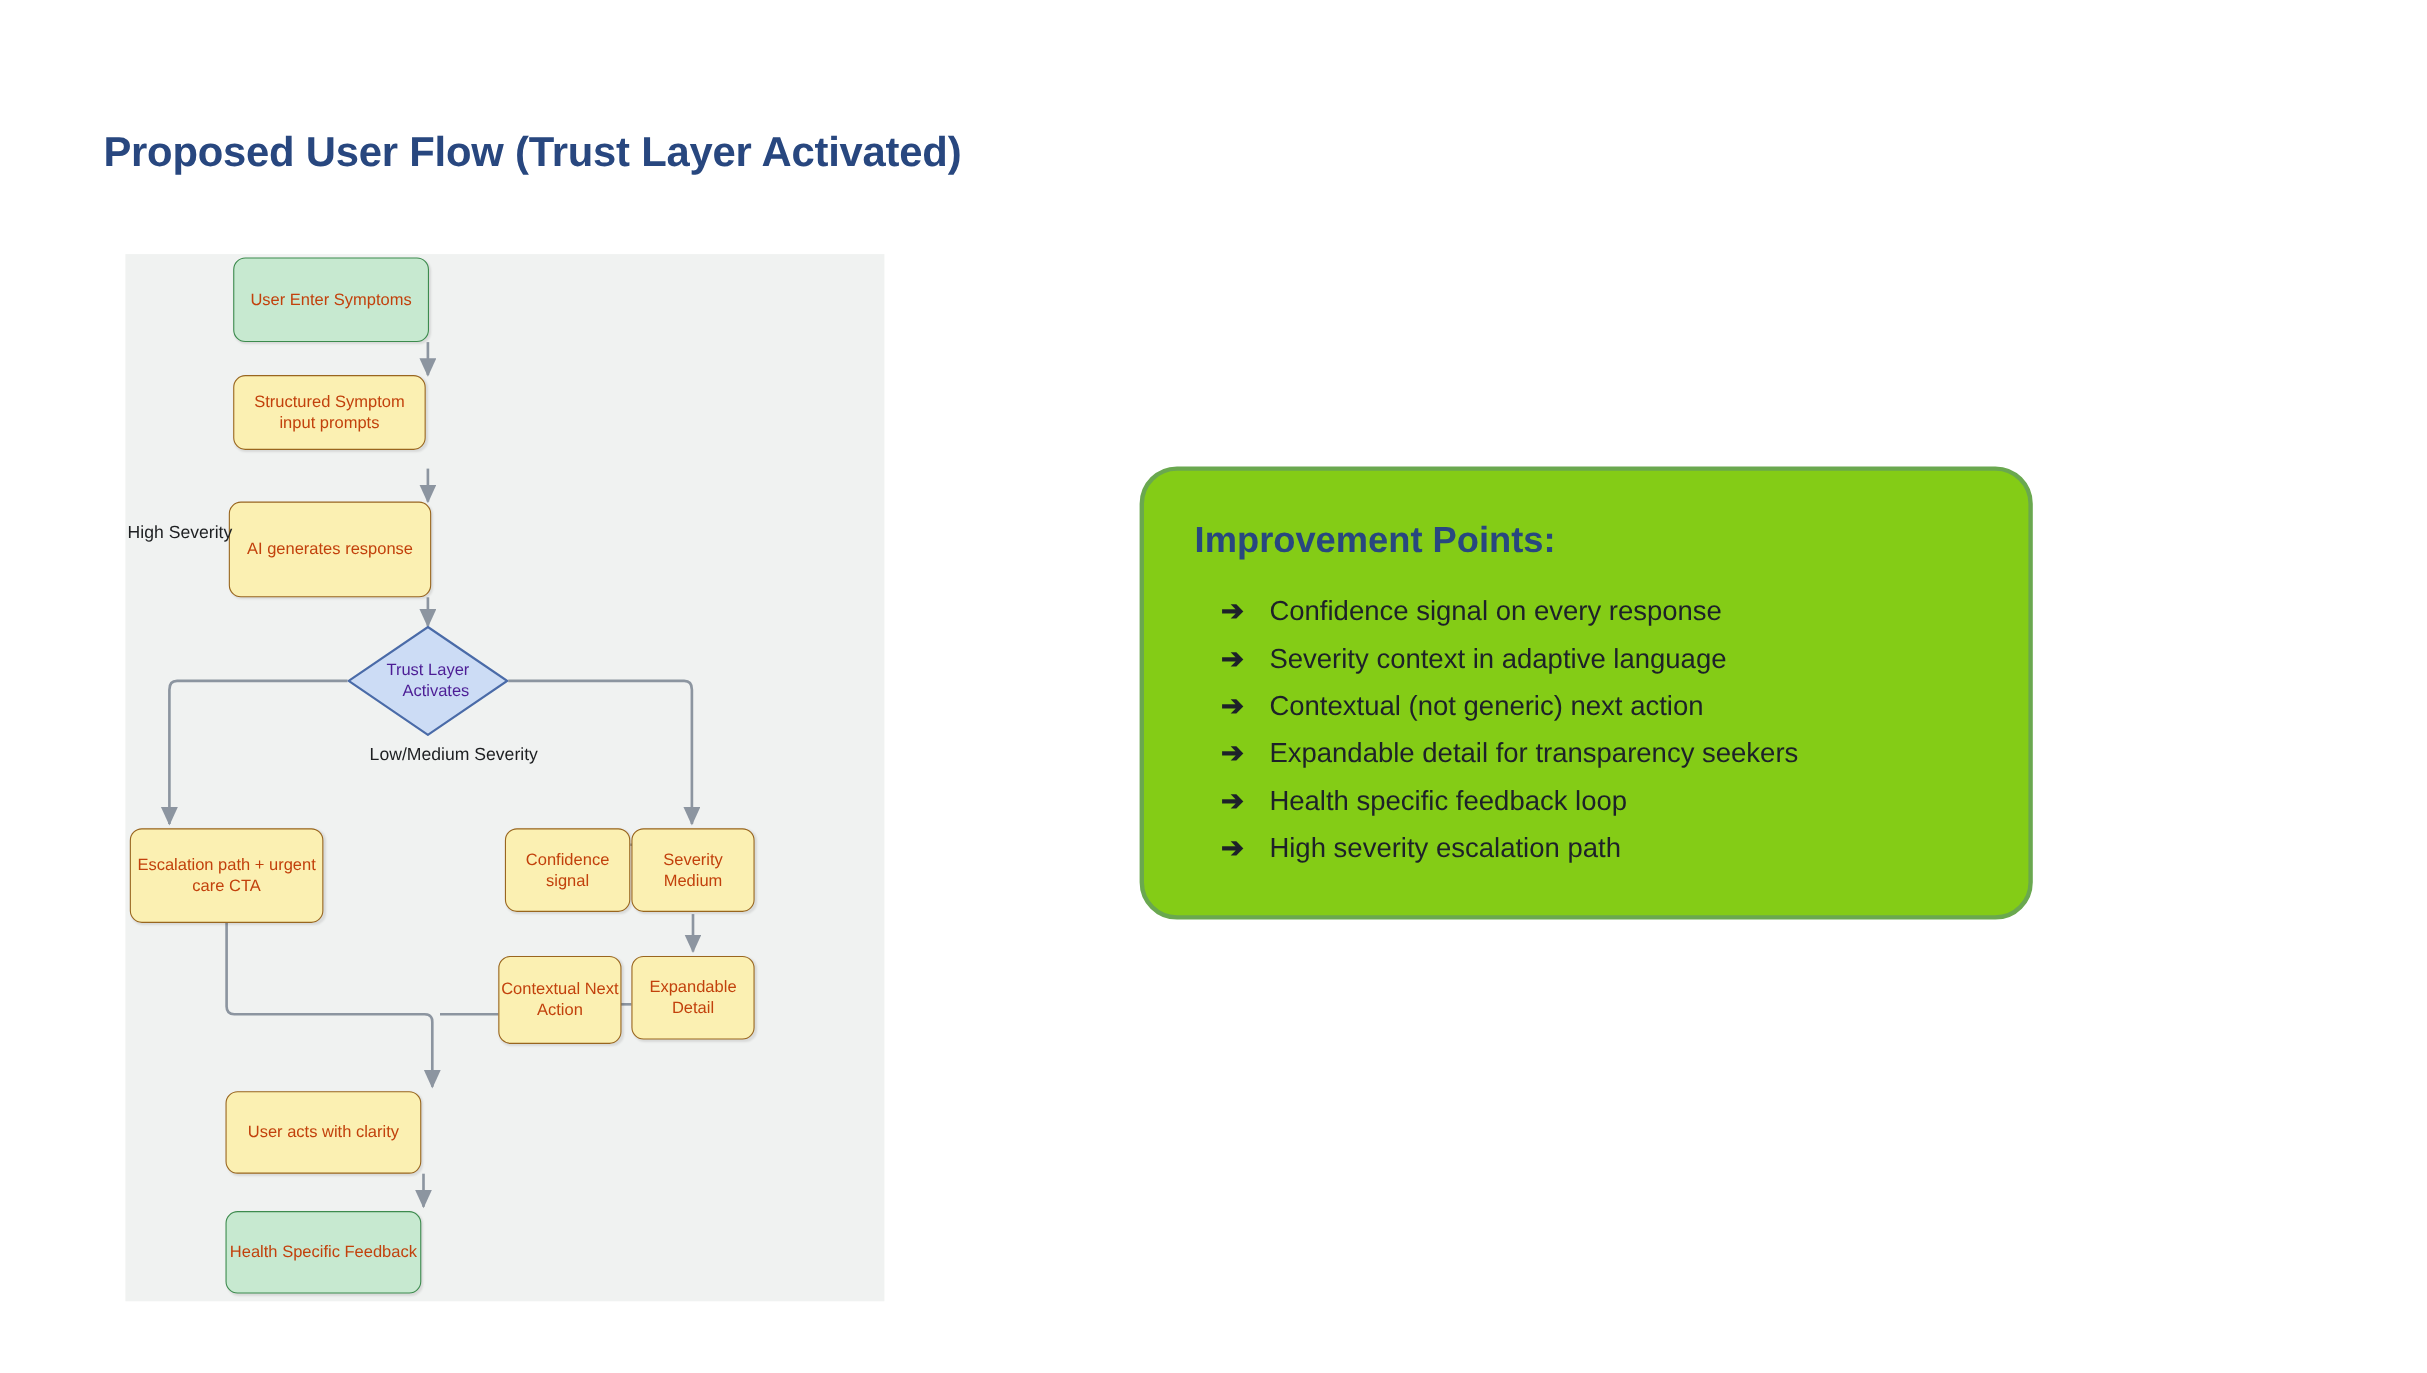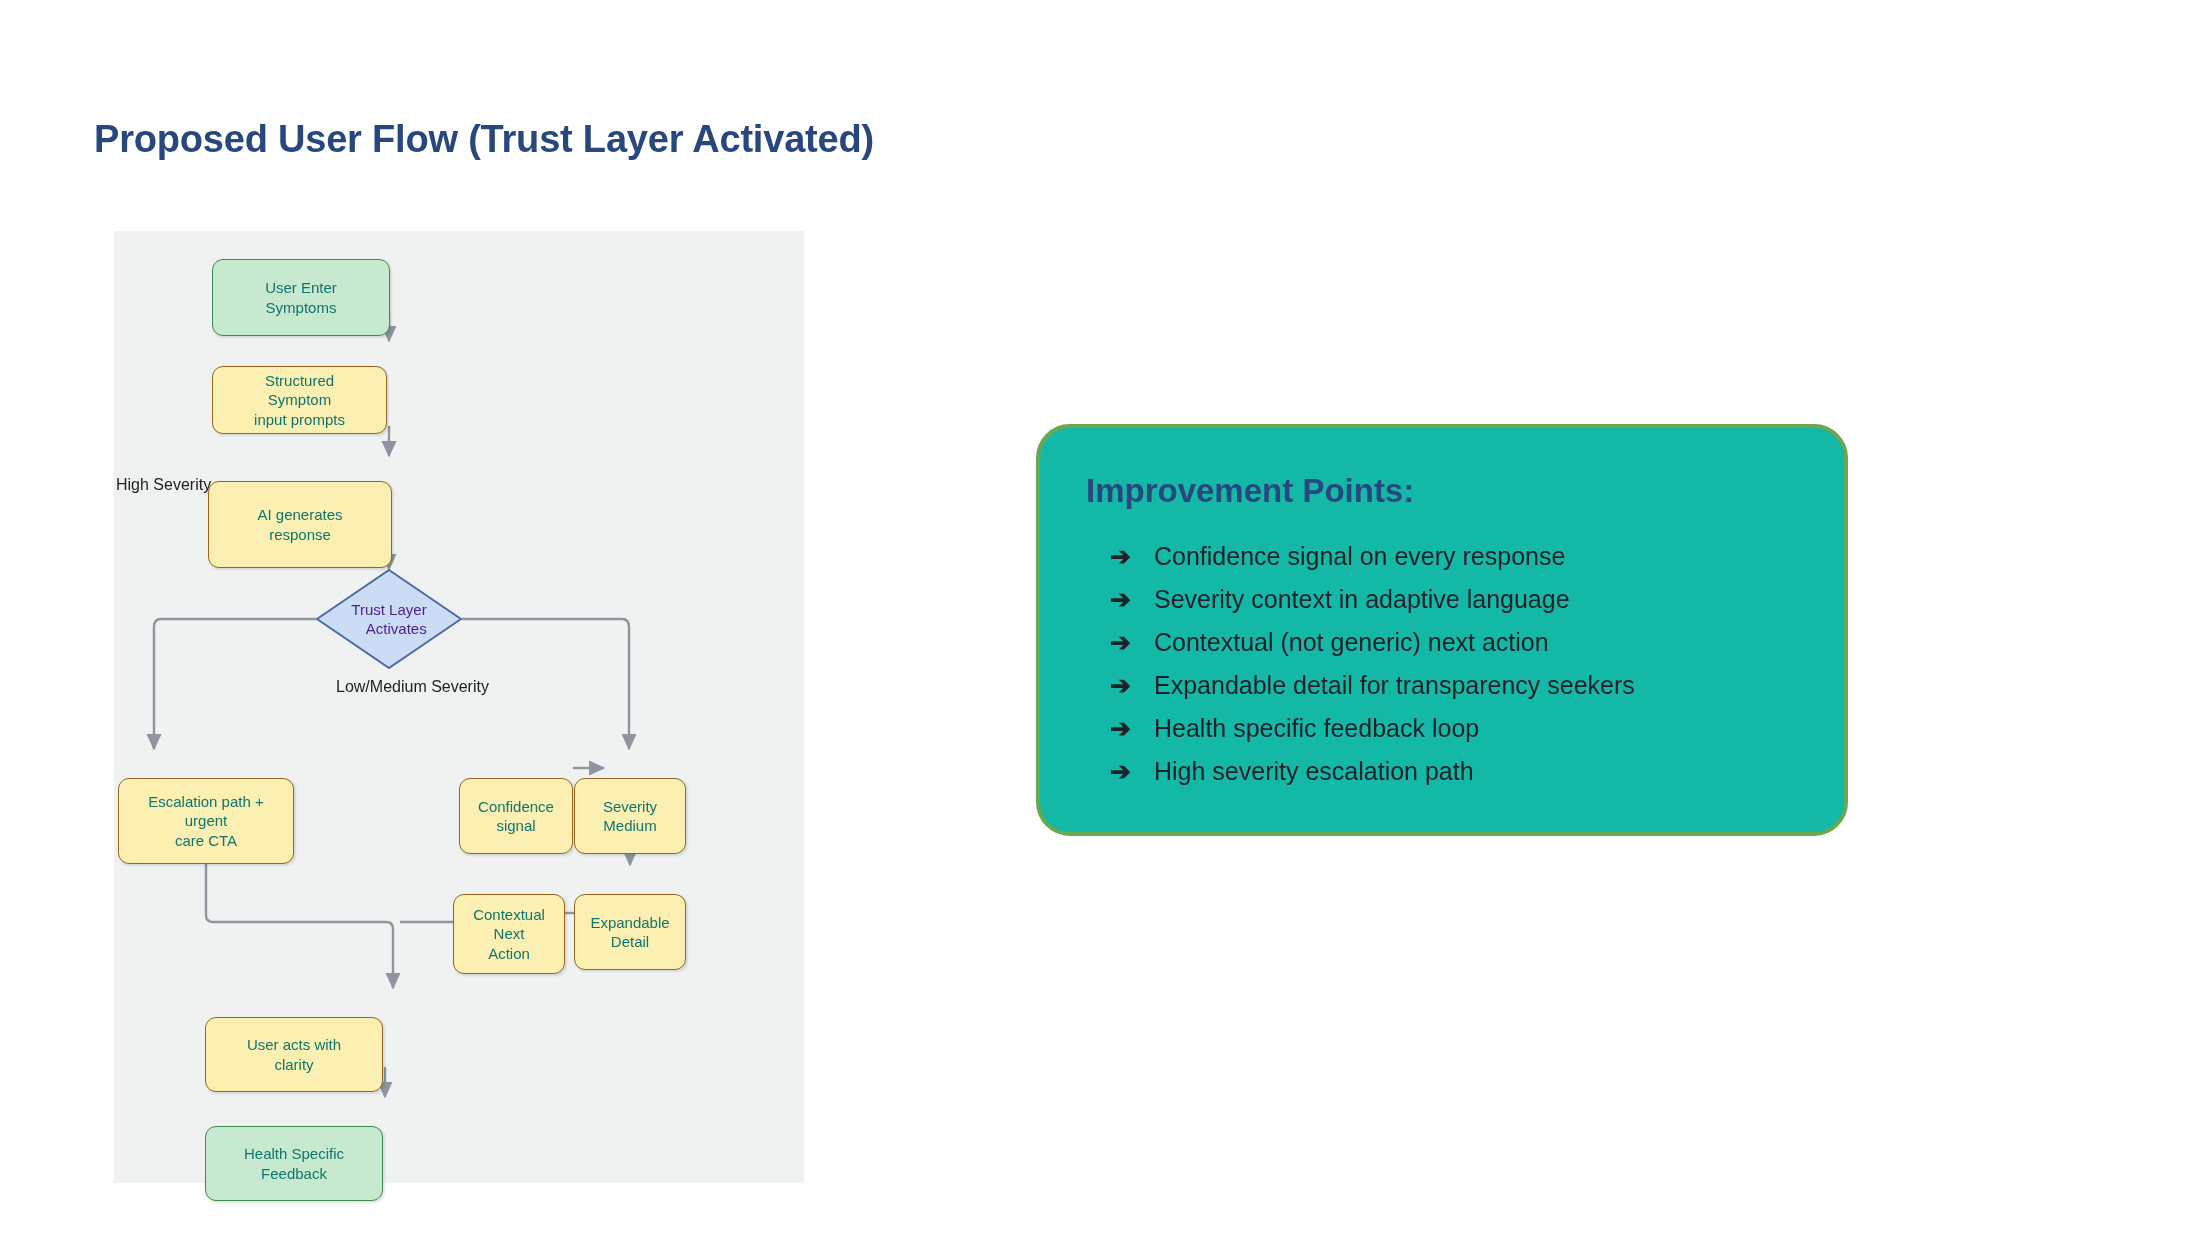--- a/index.html
+++ b/index.html
@@ -48,24 +48,23 @@
   .node {
     position: absolute;
     box-sizing: border-box;
     display: flex;
     align-items: center;
     justify-content: center;
     text-align: center;
     border-radius: 11px;
     font-size: 15px;
     line-height: 1.28;
-    color: #0f766e;
-    padding: 4px 24px;
+    color: #c2410c;
+    padding: 4px 0;
     box-shadow: 1.5px 1.5px 2px rgba(0,0,0,0.10);
-    margin-top: 25px;
   }
   .node.green {
     background: #c7e9d0;
     border: 1.6px solid #3d8b4e;
   }
   .node.yellow {
     background: #fbf0b2;
     border: 1.8px solid #99661f;
   }
   .diamond-wrap {
@@ -95,21 +94,21 @@
   }
 
   
   #improvement-panel {
     position: absolute;
     left: 1036px;
     top: 424px;
     width: 812px;
     height: 412px;
     box-sizing: border-box;
-    background: #14b8a6;
+    background: #84cc16;
     border: 4px solid #6aa84f;
     border-radius: 34px;
   }
   #improvement-heading {
     position: absolute;
     left: 46px;
     top: 44px;
     font-size: 33px;
     font-weight: bold;
     color: #28477f;

